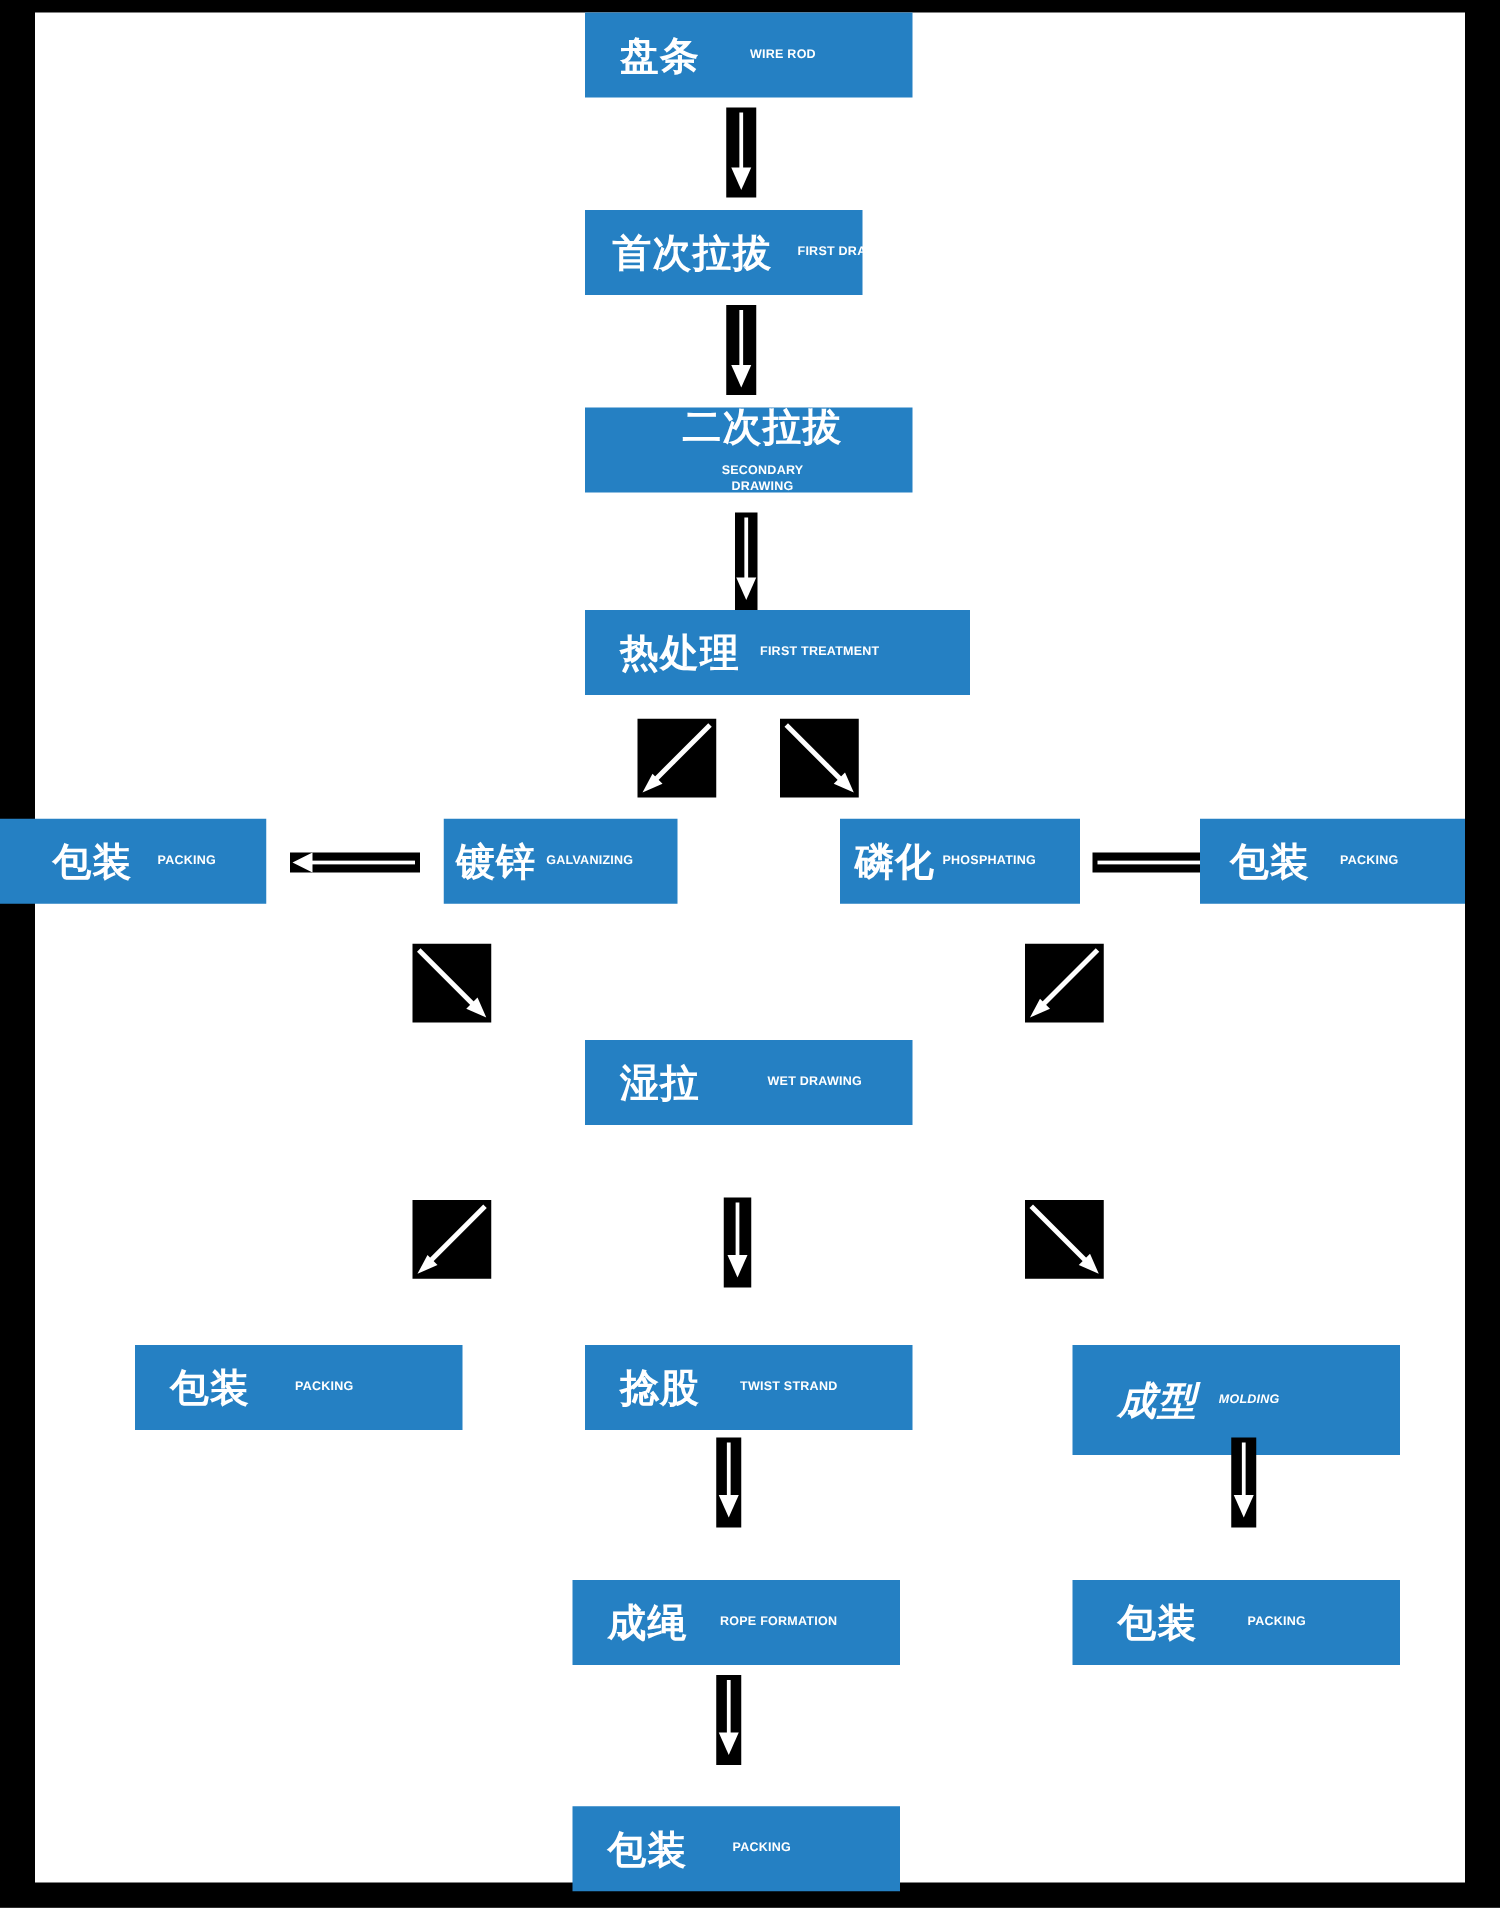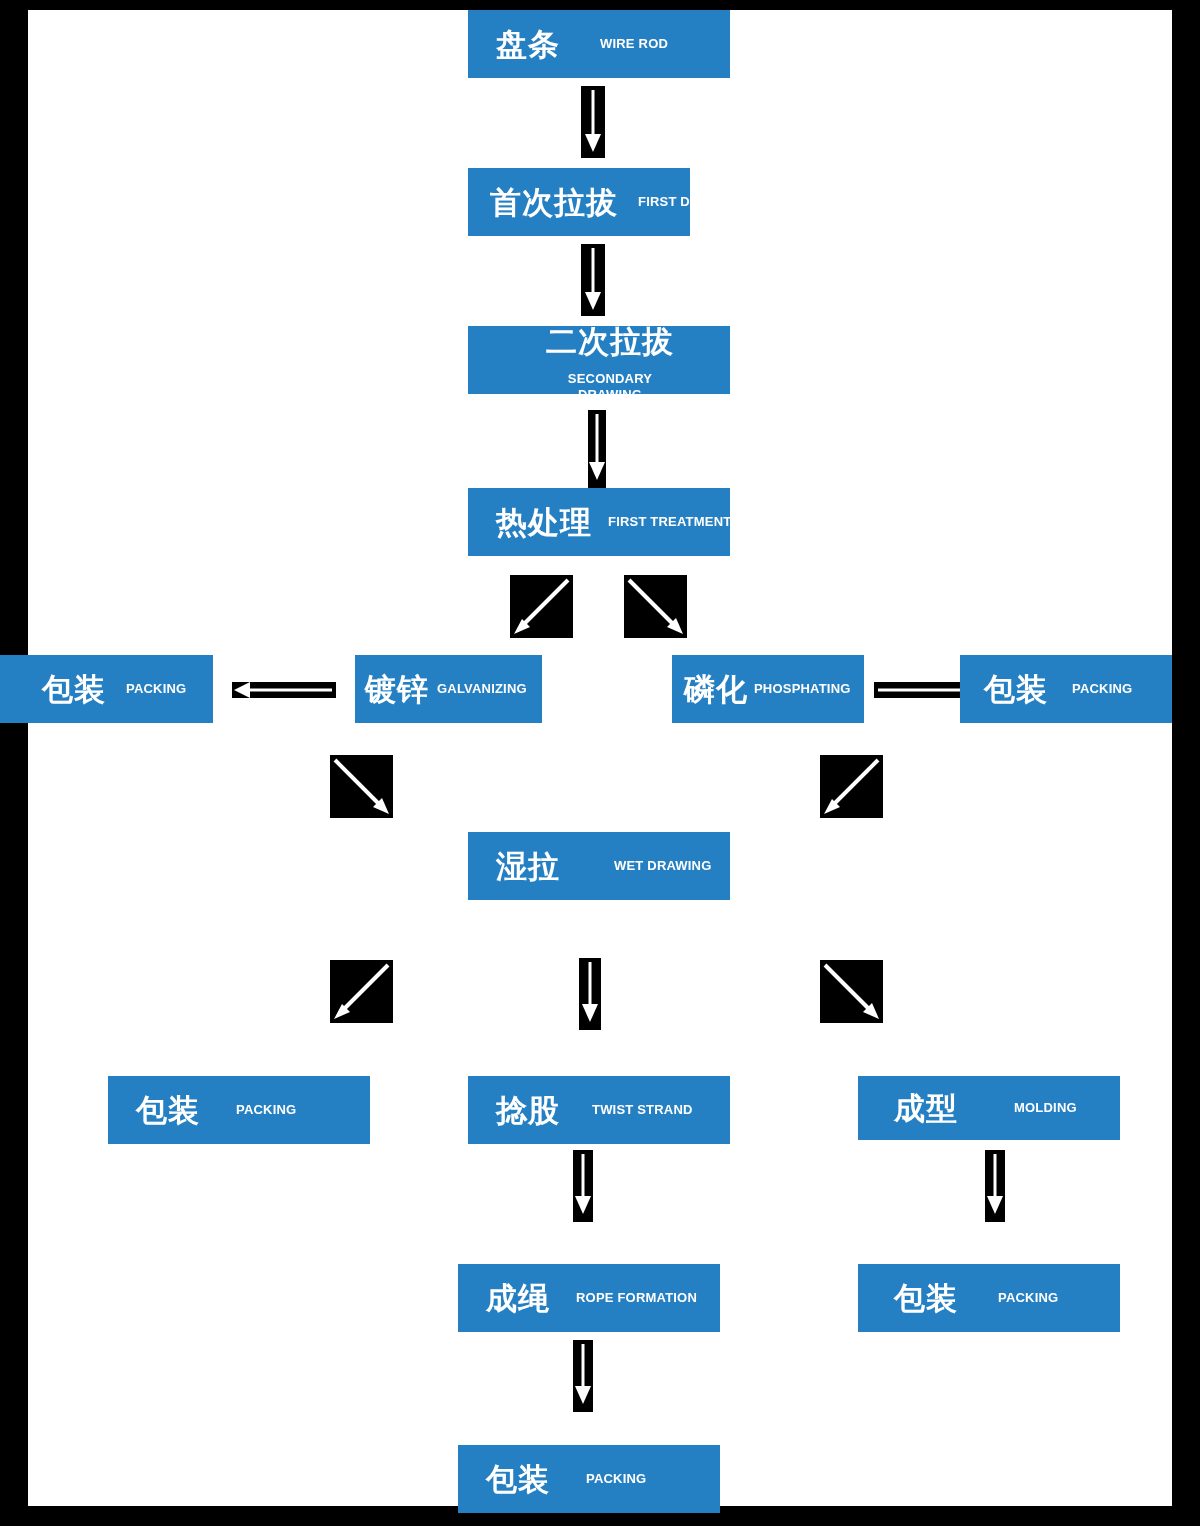--- a/index.html
+++ b/index.html
@@ -32,21 +32,21 @@
     color: #ffffff;
     white-space: nowrap;
   }
   .node .cn {
     font-size: 31px;
     font-weight: 700;
     letter-spacing: 1px;
     line-height: 1;
   }
   .node .en {
-    font-size: 13px;
+    font-size: 10px;
     font-weight: 700;
     letter-spacing: 0.2px;
     line-height: 1.25;
     text-align: center;
   }
   .node .en.two-line { white-space: normal; width: 110px; }
 
   
   .v-arrow {
     position: absolute;
@@ -131,21 +131,21 @@
     <div class="node" style="left:440px; top:316px; width:262px; height:68px; padding-left:22px; gap:14px;flex-direction:column;">
       <span class="cn">二次拉拔</span>
       <span class="en two-line">SECONDARY DRAWING</span>
     </div>
 
     <div class="v-arrow" style="left:560px; top:400px; width:18px; height:78px;">
       <div class="stem" style="height:54px;"></div>
       <div class="head" style="top:52px;"></div>
     </div>
 
-    <div class="node" style="left:440px; top:478px; width:262px; height:68px; padding-left:28px; gap:16px;">
+    <div class="node" style="left:440px; top:478px; width:308px; height:68px; padding-left:28px; gap:16px;">
       <span class="cn">热处理</span>
       <span class="en">FIRST TREATMENT</span>
     </div>
 
     <div class="d-arrow" style="left:482px; top:565px; width:63px; height:63px;">
       <svg width="63" height="63" viewBox="0 0 63 63">
         <line x1="58" y1="5" x2="12" y2="51" stroke="#ffffff" stroke-width="4"></line>
         <polygon points="4,59 20,52 12,44" fill="#ffffff"></polygon>
       </svg>
     </div>
@@ -228,21 +228,21 @@
     <div class="node" style="left:80px; top:1066px; width:262px; height:68px; padding-left:28px; gap:36px;">
       <span class="cn">包装</span>
       <span class="en">PACKING</span>
     </div>
 
     <div class="node" style="left:440px; top:1066px; width:262px; height:68px; padding-left:28px; gap:32px;">
       <span class="cn">捻股</span>
       <span class="en">TWIST STRAND</span>
     </div>
 
-    <div class="node" style="left:830px; top:1066px; width:262px; height:64px; padding-left:36px; gap:56px;">
+    <div class="node" style="left:830px; top:1066px; width:262px; height:88px; padding-left:36px; gap:17px;font-style:italic;">
       <span class="cn">成型</span>
       <span class="en">MOLDING</span>
     </div>
 
     <div class="v-arrow" style="left:545px; top:1140px; width:20px; height:72px;">
       <div class="stem" style="height:48px;"></div>
       <div class="head" style="top:46px;"></div>
     </div>
 
     <div class="v-arrow" style="left:957px; top:1140px; width:20px; height:72px;">

